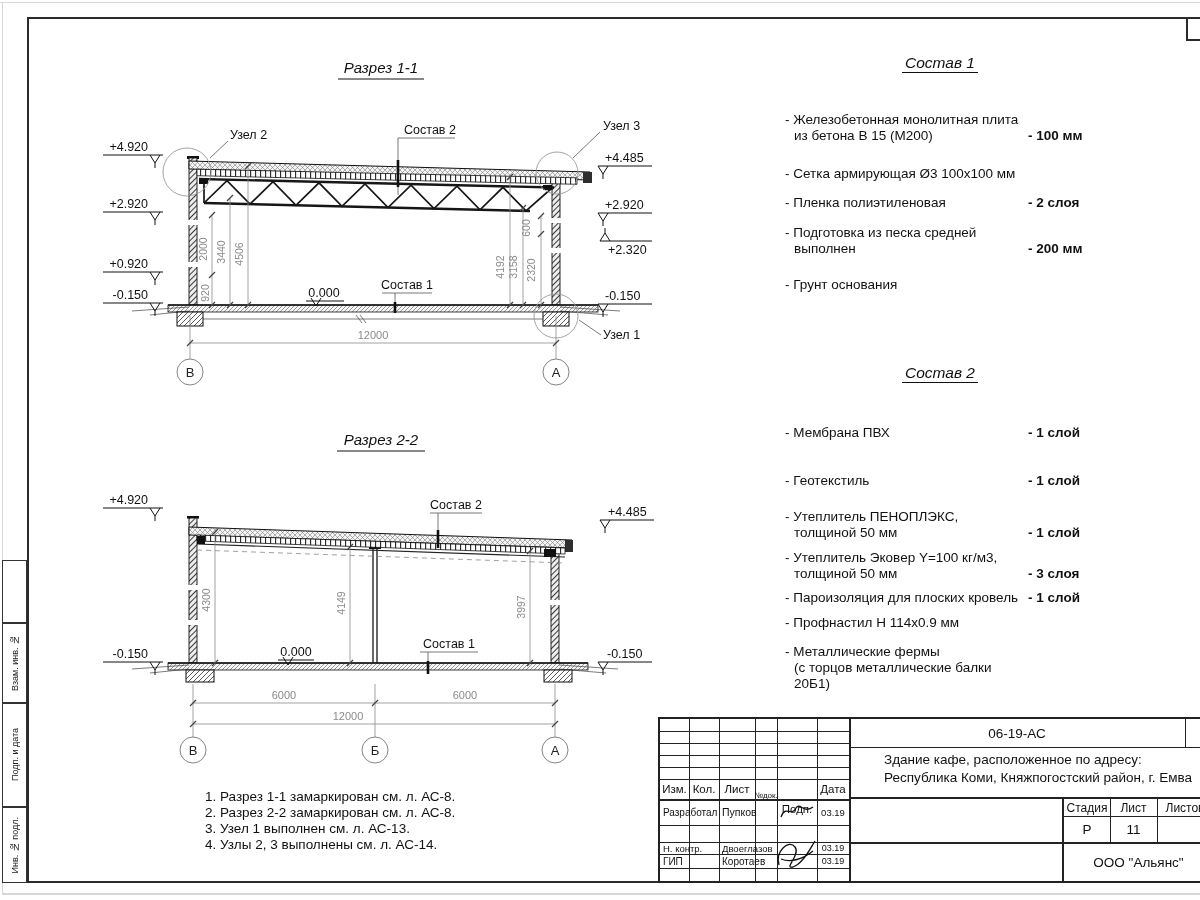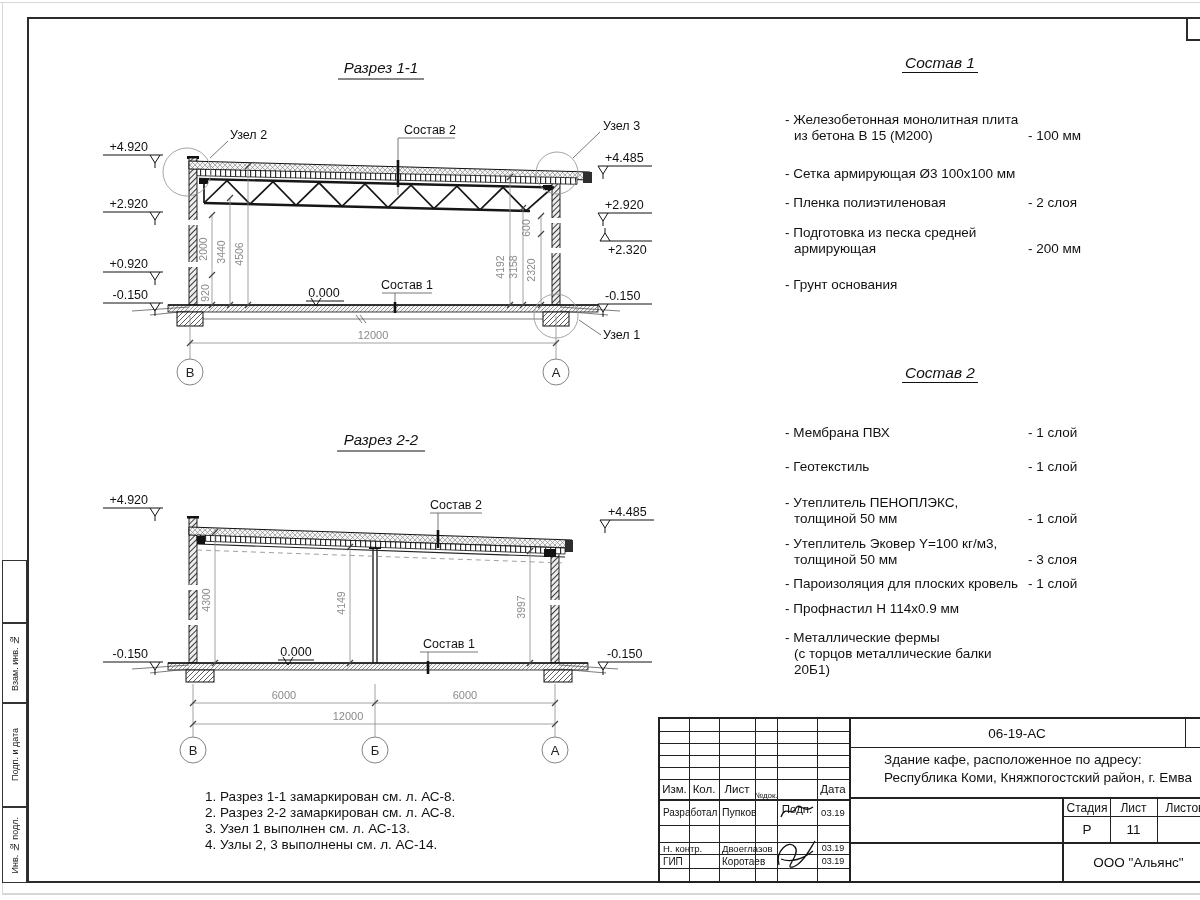--- a/index.html
+++ b/index.html
@@ -17,21 +17,21 @@
   .sidecell span{writing-mode:vertical-rl;transform:rotate(180deg);font-size:9px;color:#222;white-space:nowrap;}
   
   .comp-head{position:absolute;left:785px;width:310px;text-align:center;
              font-style:italic;font-size:15.5px;}
   .comp-head span{border-bottom:1.2px solid #111;padding:0 3px 1px;}
   .comp-items{position:absolute;left:785px;width:408px;font-size:13.5px;line-height:16px;}
   .citem{display:flex;align-items:flex-end;}
   .cname{width:243px;}
   .cname .l2{padding-left:9px;}
   .cname .l2:empty{display:none;}
-  .cval{white-space:nowrap;}
+  .cval{white-space:nowrap;font-weight:bold;}
   
   #notes{position:absolute;left:205px;top:789px;font-size:13.5px;line-height:16px;}
   
   #tb{position:absolute;left:658px;top:717px;width:557px;height:166px;
       border:2px solid #222;box-sizing:border-box;background:#fff;}
   .tbl{position:absolute;background:#222;}
   .tbtxt{position:absolute;display:flex;align-items:center;justify-content:center;
          overflow:hidden;}
   .tbleft{justify-content:flex-start;text-align:center;}
   svg text{font-family:"Liberation Sans",sans-serif;}
@@ -360,37 +360,37 @@
     </div>
     <div class="citem" style="margin-bottom:14px;">
       <div class="cname">
           <div>- Пленка полиэтиленовая</div>
         </div>
       <div class="cval">-  2 слоя</div>
     </div>
     <div class="citem" style="margin-bottom:20px;">
       <div class="cname">
           <div>- Подготовка из песка средней</div>
-          <div class="l2">армирующая</div>
+          <div class="l2">выполнен</div>
         </div>
       <div class="cval">- 200 мм</div>
     </div>
     <div class="citem">
       <div class="cname">
           <div>- Грунт основания</div>
         </div>
       <div class="cval"></div>
     </div>
   </div>
 
   <div class="comp-head" style="top:364px;">
     <span>Состав 2</span>
   </div>
   <div class="comp-items" style="top:425px;">
-    <div class="citem" style="margin-bottom:18px;">
+    <div class="citem" style="margin-bottom:32px;">
       <div class="cname">
           <div>- Мембрана ПВХ</div>
         </div>
       <div class="cval">- 1 слой</div>
     </div>
     <div class="citem" style="margin-bottom:12px;">
       <div class="cname">
           <div>- Геотекстиль</div>
         </div>
       <div class="cval">- 1 слой</div>

